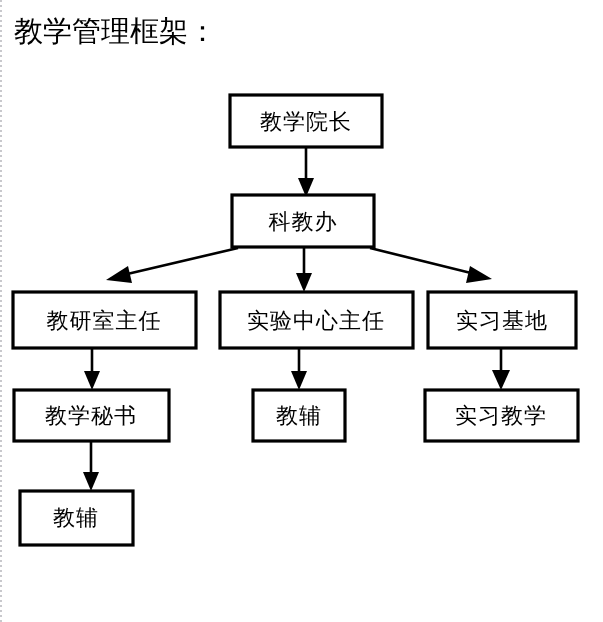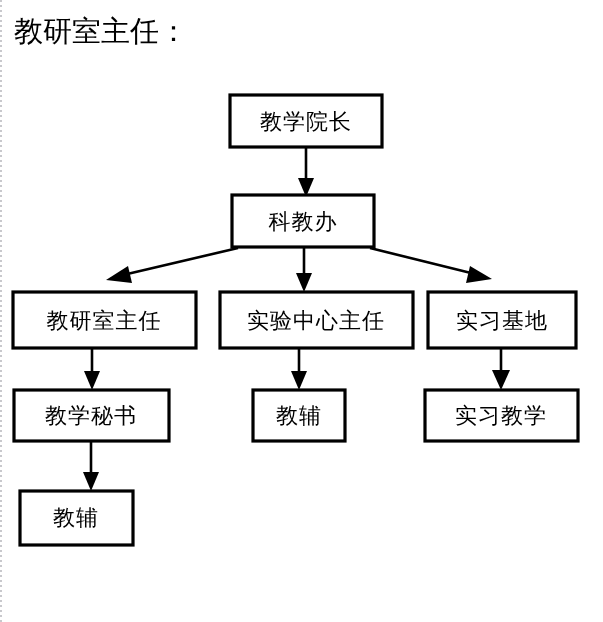--- a/index.html
+++ b/index.html
@@ -72,21 +72,21 @@
     stroke: none;
   }
 </style>
 </head>
 <body>
 
 <div id="page">
 
   <div id="left-edge-rule"></div>
 
-  <div id="title">教研室主任：</div>
+  <div id="title">教学管理框架：</div>
 
   <svg id="diagram" width="603" height="622" viewBox="0 0 603 622">
 
     <g>
       <line class="edge-line" x1="306" y1="147" x2="306" y2="186"></line>
       <polygon class="edge-head" points="306,197 298,178 314,178"></polygon>
     </g>
 
     <g>
       <line class="edge-line" x1="238" y1="248" x2="123" y2="275"></line>

